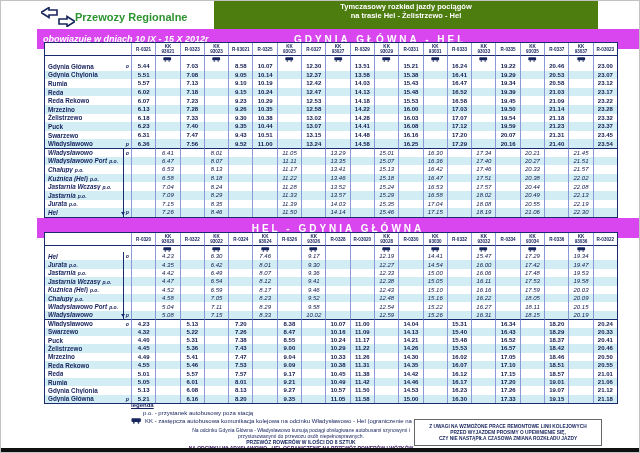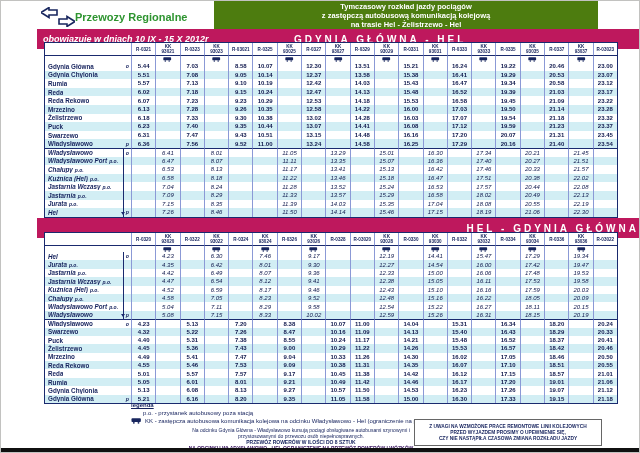--- a/index.html
+++ b/index.html
@@ -6,24 +6,24 @@
   *{box-sizing:border-box;}
   #page{position:relative;width:640px;height:453px;background:#ffffff;
         font-family:"Liberation Sans",sans-serif;color:#14215c;overflow:hidden;
         border:1px solid #c2c2c0;}
   
   .logo{position:absolute;left:40px;top:3px;width:172px;height:26px;display:flex;align-items:center;background:#fff;}
   .logo .arrows{flex:0 0 auto;}
   .brand{font-size:11px;font-weight:bold;color:#2e9430;white-space:nowrap;}
   .titlebox{position:absolute;left:213px;top:0;width:384px;height:28px;background:#4d7c0f;
             color:#fff;text-align:center;font-weight:bold;font-size:7.5px;line-height:9px;padding-top:1px;}
-  .band{position:absolute;left:36px;width:602px;height:20px;background:#be185d;color:#fff;
+  .band{position:absolute;left:36px;width:602px;height:20px;background:#d946ef;color:#fff;
         display:flex;align-items:center;}
   #band1{top:28px;}
-  #band2{top:217px;justify-content:flex-end;}
+  #band2{top:217px;justify-content:center;}
   .validity{font-style:italic;font-weight:bold;font-size:9px;padding-left:6px;white-space:nowrap;}
   .route-heading{position:absolute;left:57%;top:50%;transform:translate(-50%,-50%);
         font-weight:bold;font-size:10px;letter-spacing:3px;white-space:nowrap;}
   #band2 .route-heading{position:static;transform:none;}
   
   .tt{position:absolute;left:43px;width:574px;display:grid;
       grid-template-columns:86px repeat(20,1fr);
       border:1px solid #1a2a6e;background:#fff;font-size:6px;}
   #tt1{top:41px;grid-template-rows:13px 6px repeat(18,8.6px);}
   #tt2{top:231px;grid-template-rows:13px 6px repeat(18,8.4px);}
@@ -66,21 +66,20 @@
       <svg width="34" height="20" viewBox="0 0 34 20">
         <polygon points="16,3 8,3 8,0.5 0,5.5 8,10.5 8,8 16,8" fill="none" stroke="#18265e" stroke-width="1.6"></polygon>
         <polygon points="18,12 26,12 26,9.5 34,14.5 26,19.5 26,17 18,17" fill="none" stroke="#18265e" stroke-width="1.6"></polygon>
       </svg>
     </span>
     <span class="brand">Przewozy Regionalne</span>
   </div>
 
   <div class="titlebox">
     <div>Tymczasowy rozkład jazdy pociągów</div>
-    <div>z zastępczą autobusową komunikacją kolejową</div>
     <div>na trasie  Hel - Żelistrzewo - Hel</div>
   </div>
 
   <div class="band" id="band1">
     <span class="validity">obowiązuje w dniach  10 IX - 15 X 2012r</span>
     <span class="route-heading">GDYNIA GŁÓWNA - HEL</span>
   </div>
 
   <div class="tt" id="tt1">
       <div class="c h"></div>

